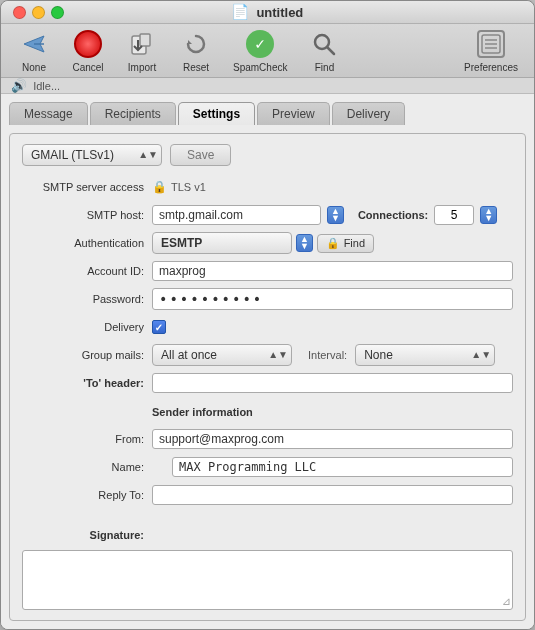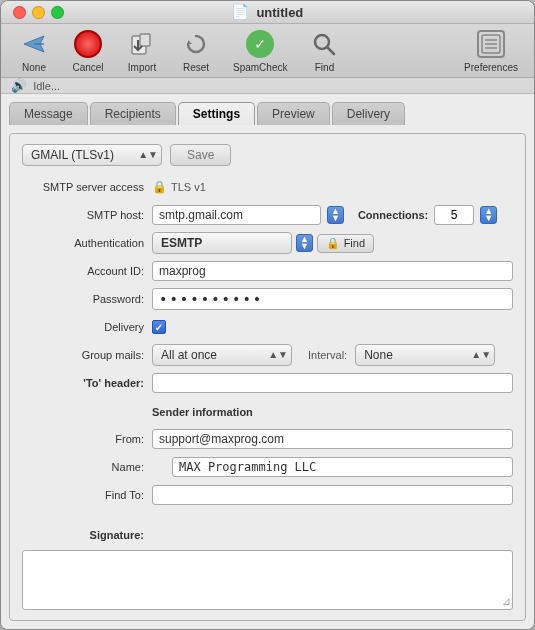--- a/index.html
+++ b/index.html
@@ -620,21 +620,21 @@
         <div class="form-label">From:</div>
         <input type="text" class="text-input text-input-full" value="support@maxprog.com" style="">
       </div>
 
       <div class="form-row">
         <div class="form-label">Name:</div>
         <input type="text" class="text-input text-input-full text-input-mono" value="MAX Programming LLC" style="">
       </div>
 
       <div class="form-row">
-        <div class="form-label">Find To:</div>
+        <div class="form-label">Reply To:</div>
         <input type="text" class="text-input text-input-full" style="">
       </div>
 
       <div class="signature-area">
         <div class="form-row">
           <div class="form-label signature-label">Signature:</div>
         </div>
         <div style="display:flex;flex:1;padding-left:0;position:relative;">
           <textarea class="signature-textarea" style="width: 100%;"></textarea>
           <div style="position:absolute;bottom:2px;right:2px;color:#aaa;font-size:11px;cursor:se-resize;">⊿</div>

